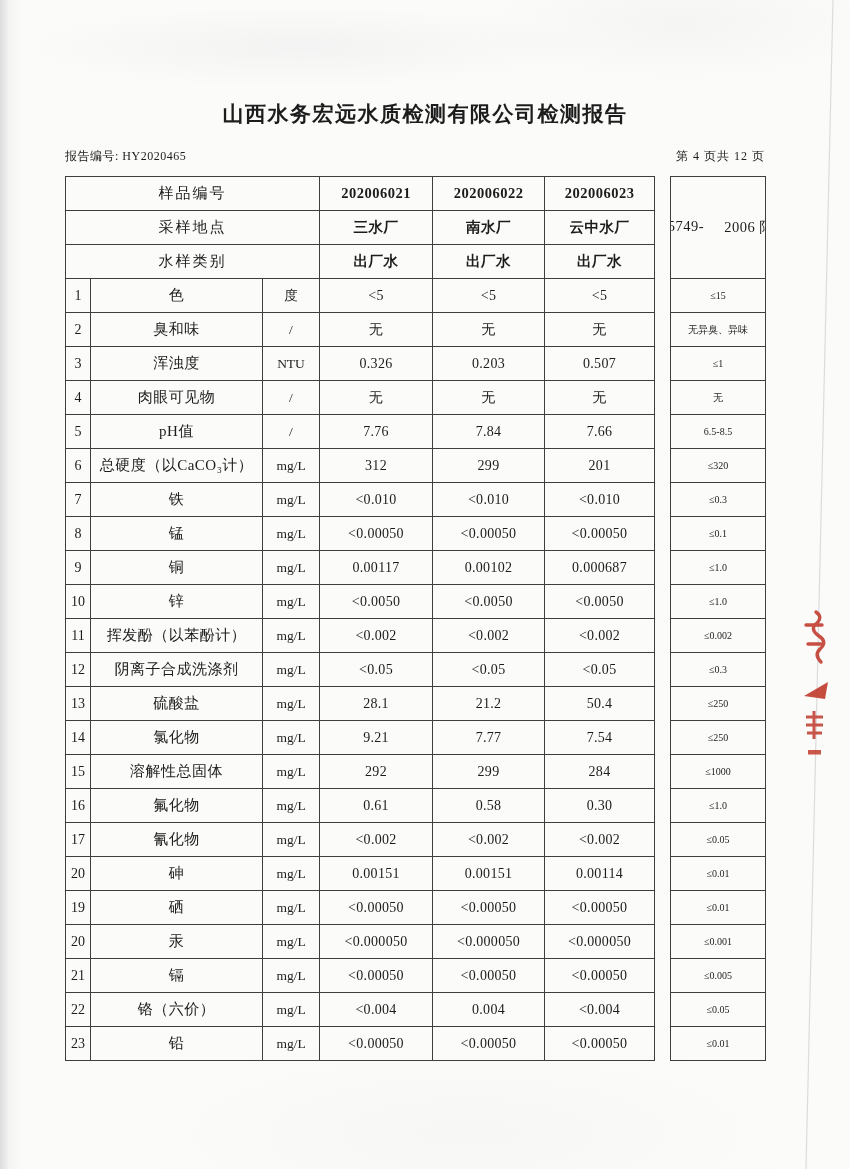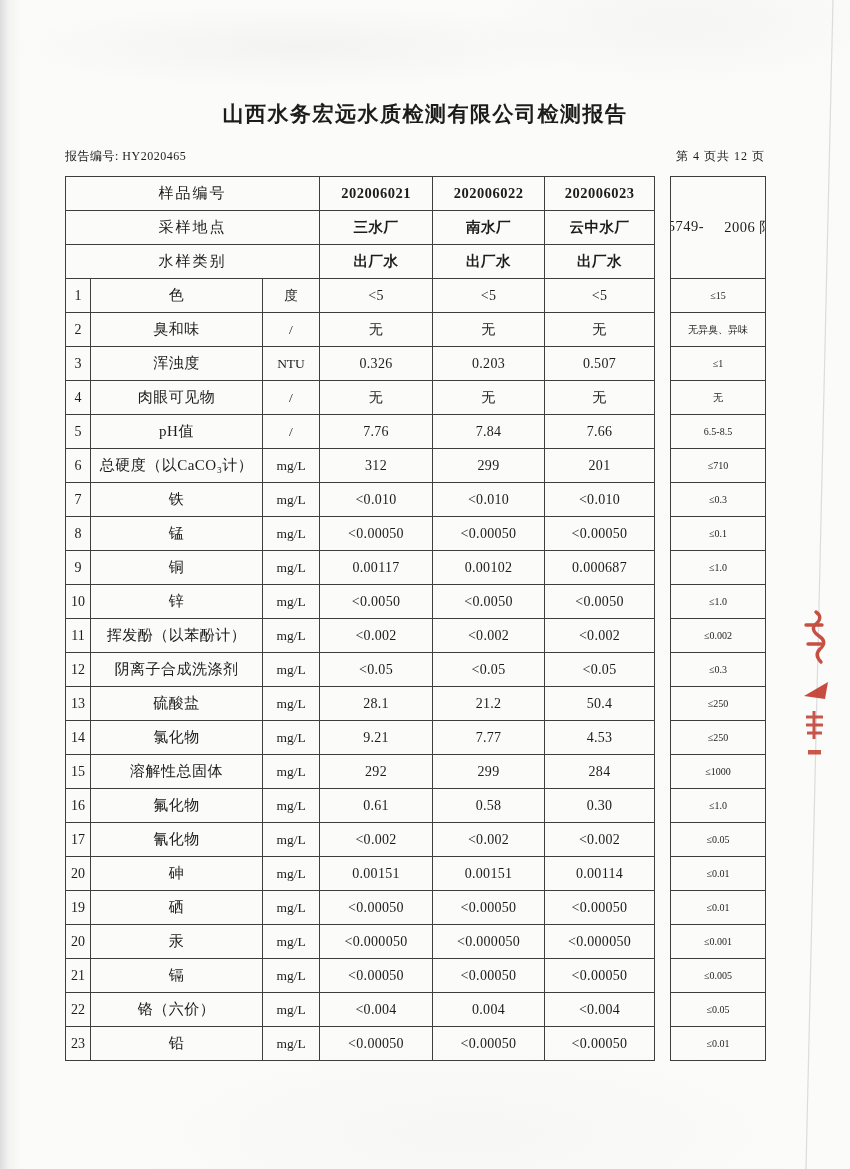--- a/index.html
+++ b/index.html
@@ -152,21 +152,21 @@
     <td class="c-val">7.66</td>
     <td class="c-gb">6.5-8.5</td>
   </tr>
       <tr>
     <td class="c-no">6</td>
     <td class="c-name">总硬度（以CaCO₃计）</td>
     <td class="c-unit">mg/L</td>
     <td class="c-val">312</td>
     <td class="c-val">299</td>
     <td class="c-val">201</td>
-    <td class="c-gb">≤710</td>
+    <td class="c-gb">≤320</td>
   </tr>
       <tr>
     <td class="c-no">7</td>
     <td class="c-name">铁</td>
     <td class="c-unit">mg/L</td>
     <td class="c-val">&lt;0.010</td>
     <td class="c-val">&lt;0.010</td>
     <td class="c-val">&lt;0.010</td>
     <td class="c-gb">≤0.3</td>
   </tr>
@@ -223,21 +223,21 @@
     <td class="c-val">21.2</td>
     <td class="c-val">50.4</td>
     <td class="c-gb">≤250</td>
   </tr>
       <tr>
     <td class="c-no">14</td>
     <td class="c-name">氯化物</td>
     <td class="c-unit">mg/L</td>
     <td class="c-val">9.21</td>
     <td class="c-val">7.77</td>
-    <td class="c-val">4.53</td>
+    <td class="c-val">7.54</td>
     <td class="c-gb">≤250</td>
   </tr>
       <tr>
     <td class="c-no">15</td>
     <td class="c-name">溶解性总固体</td>
     <td class="c-unit">mg/L</td>
     <td class="c-val">292</td>
     <td class="c-val">299</td>
     <td class="c-val">284</td>
     <td class="c-gb">≤1000</td>

